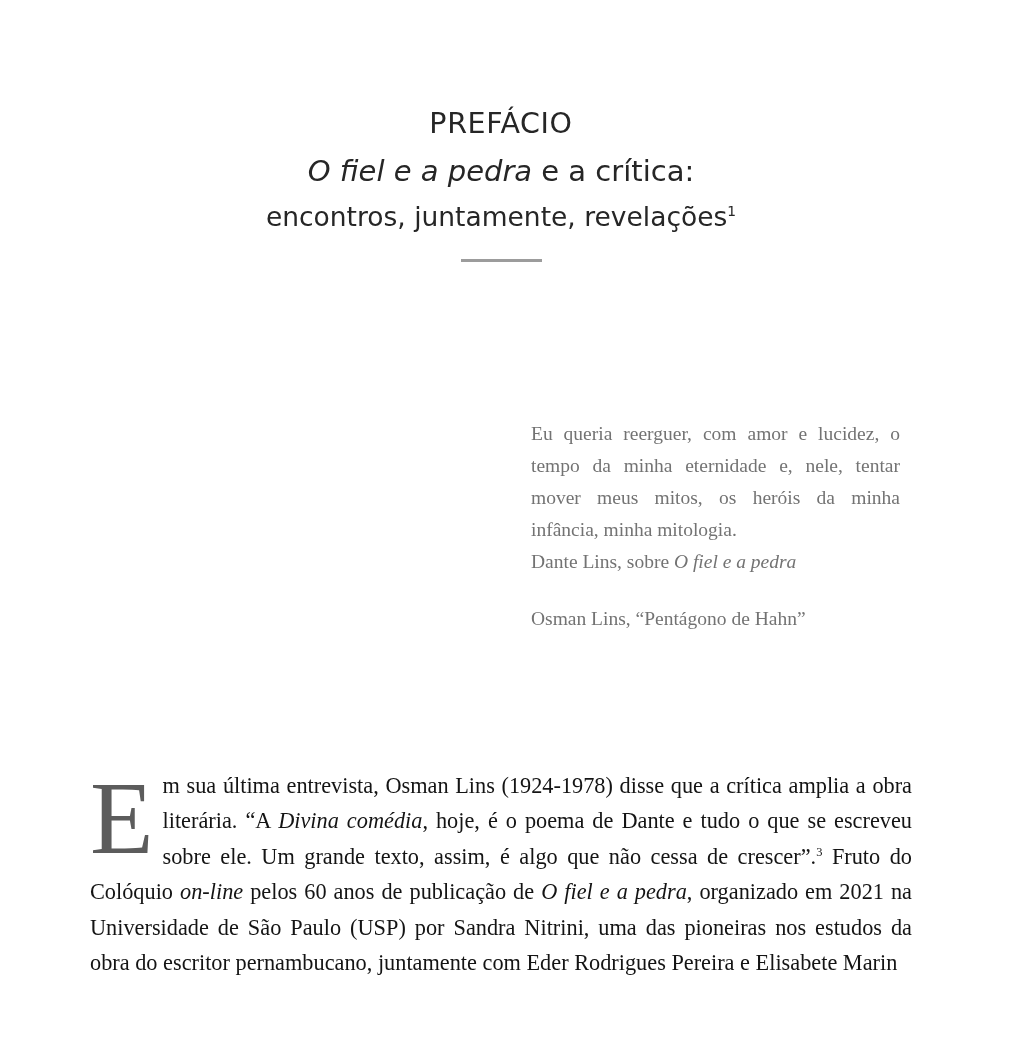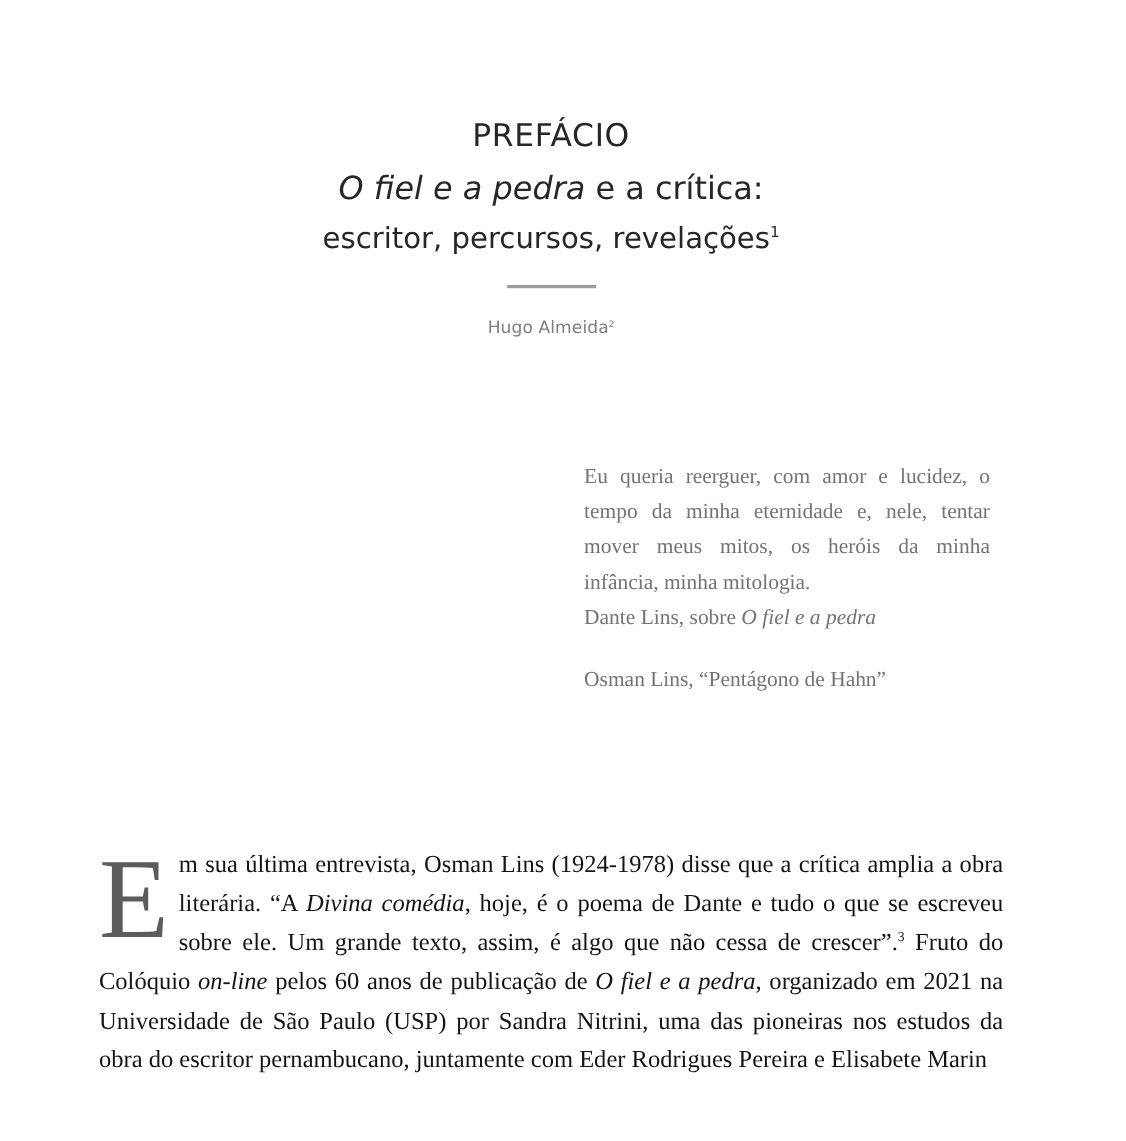--- a/index.html
+++ b/index.html
@@ -170,31 +170,28 @@
 <body>
 
 <div class="page">
 
   <div class="title-block">
     <h1 class="title-main">PREFÁCIO</h1>
     <div class="title-sub">
       <span class="ital">O fiel e a pedra</span><span> e a crítica:</span>
     </div>
     <div class="title-sub2">
-      <span>escritor, percursos, revelações</span><span class="sup">1</span>
+      <span>encontros, juntamente, revelações</span><span class="sup">1</span>
     </div>
   </div>
 
   <div class="divider-wrap">
     <span class="divider"></span>
   </div>
 
-  <div class="author-wrap">
-    <span class="author"><span>Hugo Almeida</span><span class="sup">2</span></span>
-  </div>
 
   <div class="epigraphs">
     <p class="epigraph">
       <span>Eu queria reerguer, com amor e lucidez, o tempo da minha eternidade e, nele, tentar mover meus mitos, os heróis da minha infância, minha mitologia.</span>
       <span class="attrib"><span>Dante Lins, sobre </span><span class="ital">O fiel e a pedra</span></span>
     </p>
     <p class="epigraph">
       <span class="attrib"><span>Osman Lins, “Pentágono de Hahn”</span></span>
     </p>
   </div>

